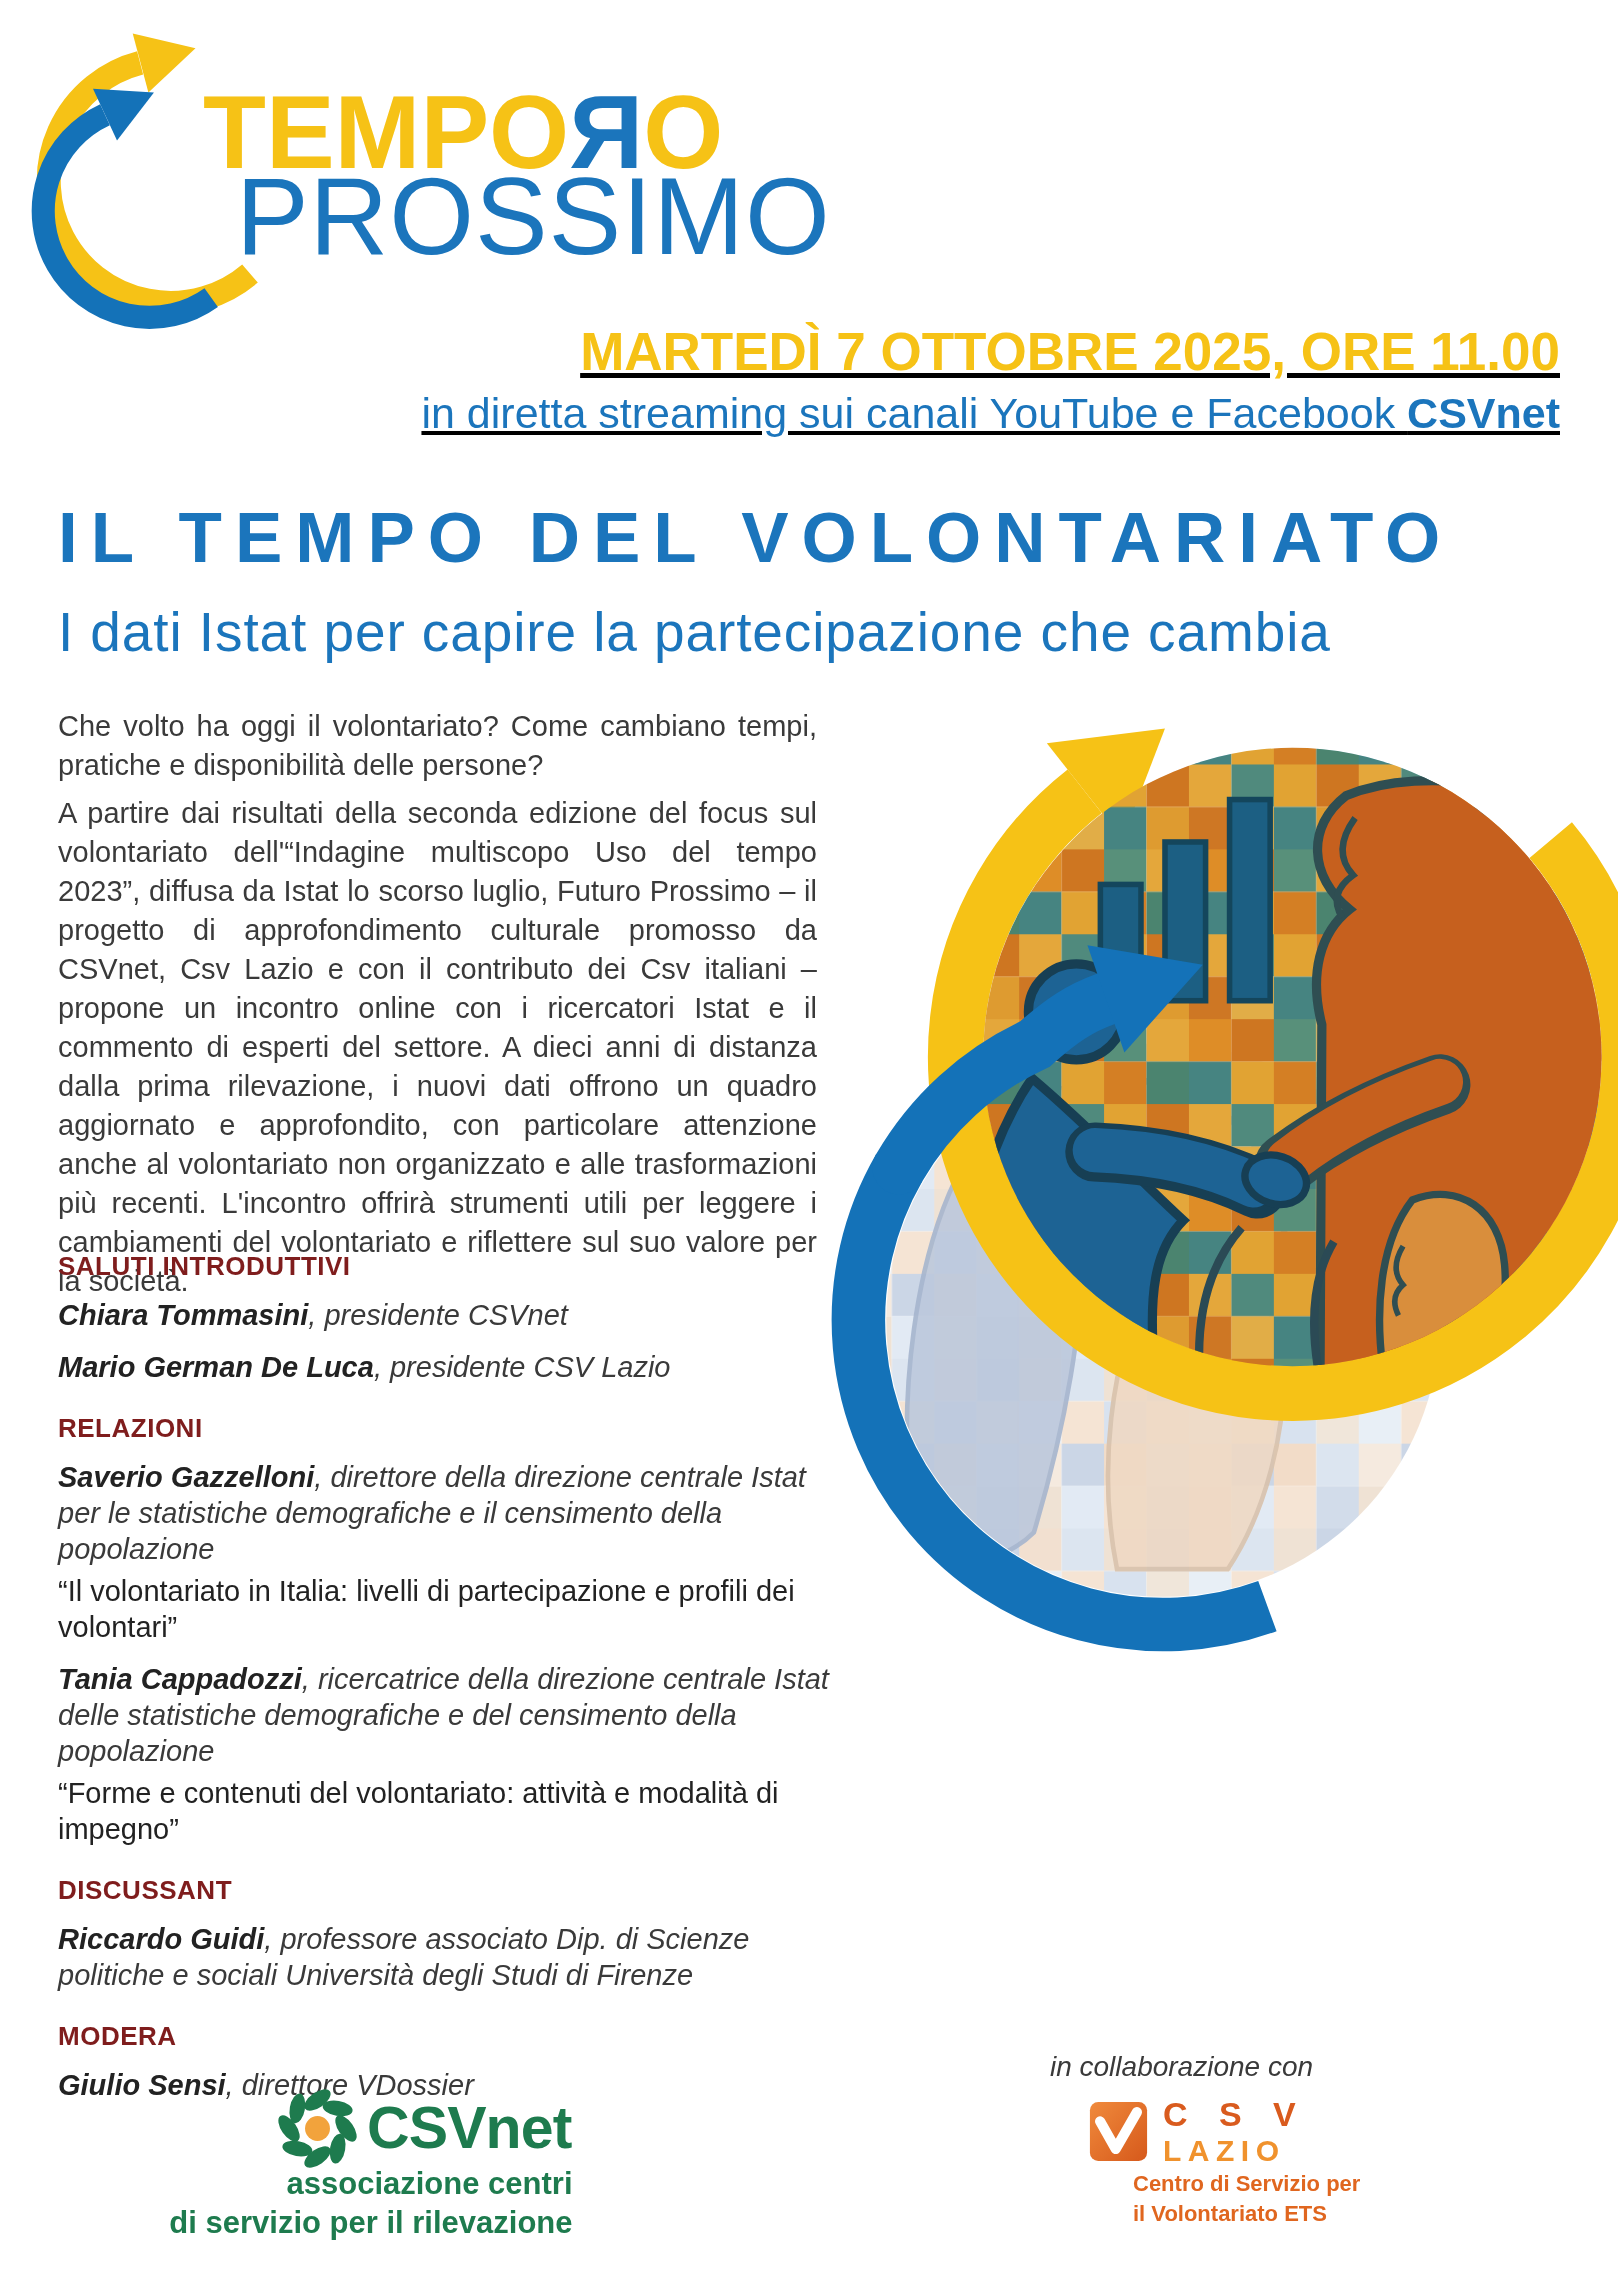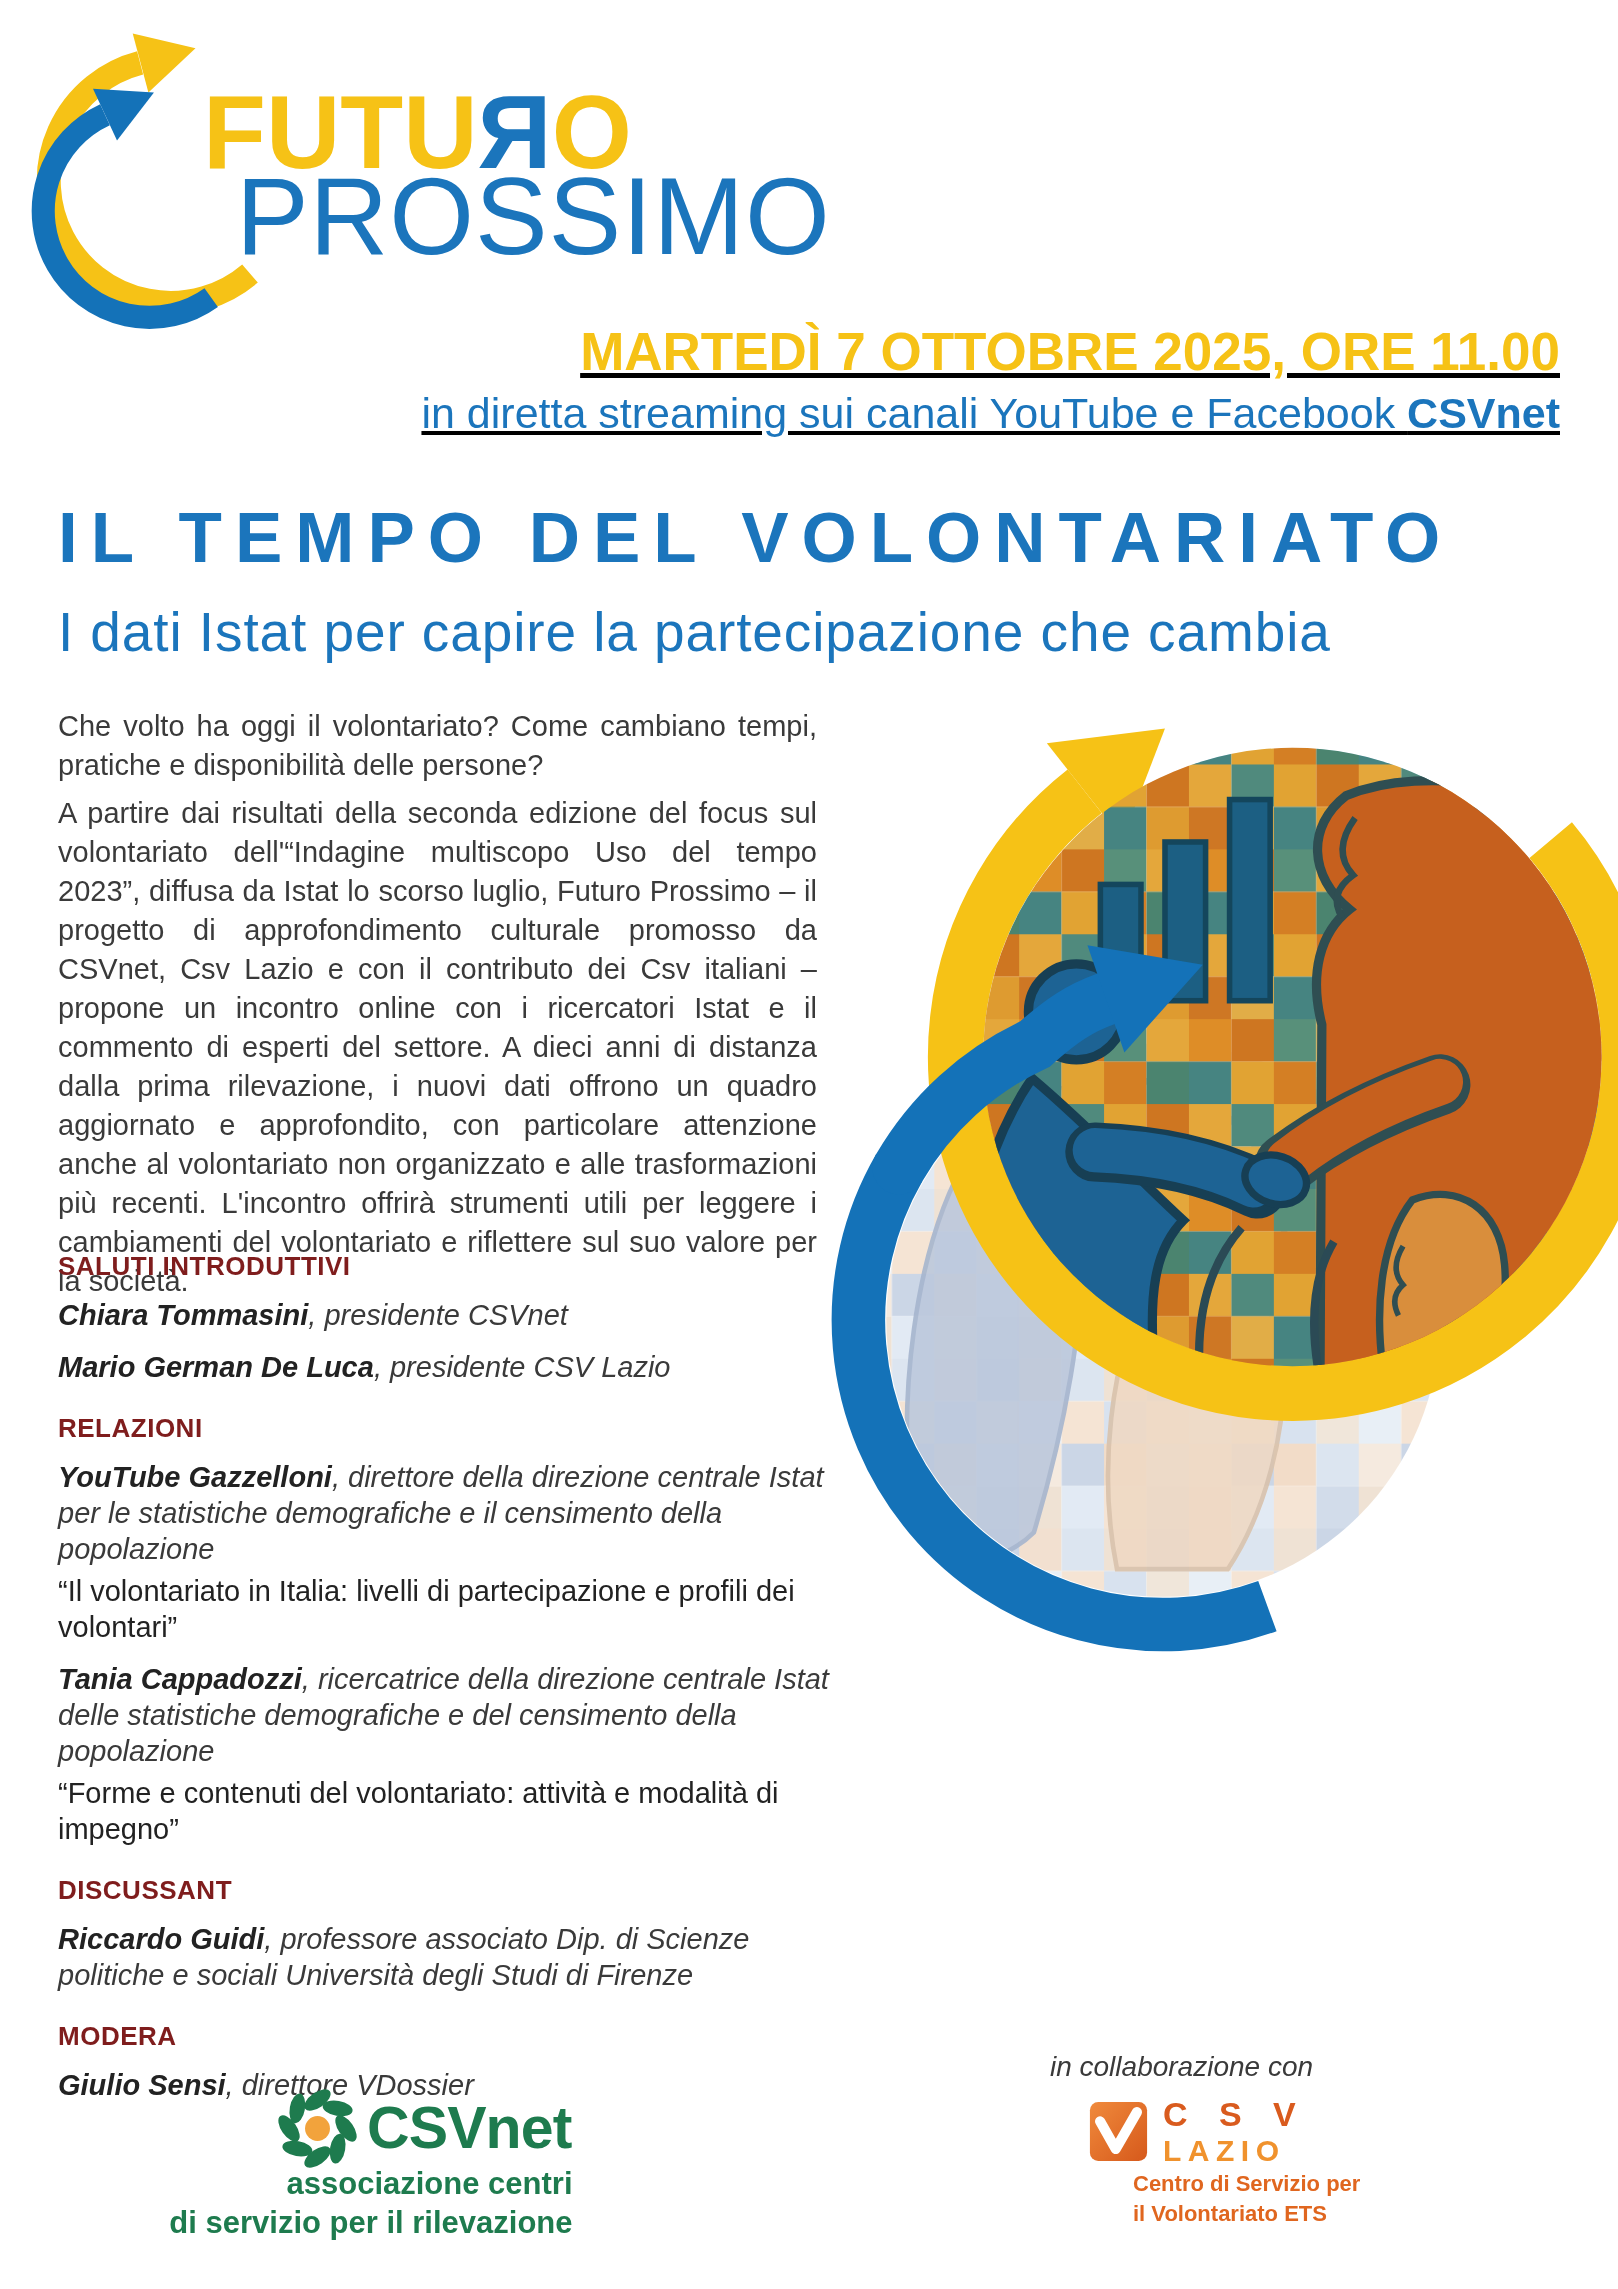--- a/index.html
+++ b/index.html
@@ -51,21 +51,21 @@
 <body>
 
 <div class="page">
 
   <svg class="logo-arcs" width="305" height="314" viewBox="20 28 330 340">
     <path d="M 270,296 A 132 132 0 1 1 151,68" fill="none" stroke="#F6C216" stroke-width="26"></path>
     <polygon points="143,36 160,100 211,52" fill="#F6C216"></polygon>
     <path d="M 228,322 A 115 115 0 1 1 113,124" fill="none" stroke="#1472B8" stroke-width="25"></path>
     <polygon points="100,96 126,152 166,100" fill="#1472B8"></polygon>
   </svg>
-  <div class="logo-word1"><span class="y">FUTU</span><span class="b">Я</span><span class="y">O</span></div>
+  <div class="logo-word1"><span class="y">TEMPO</span><span class="b">Я</span><span class="y">O</span></div>
   <div class="logo-word2">PROSSIMO</div>
 
   <div class="datebox">
     <div class="date-line">MARTEDÌ 7 OTTOBRE 2025, ORE 11.00</div>
     <div class="stream-line"><span>in diretta streaming sui canali YouTube e Facebook </span><b>CSVnet</b></div>
   </div>
 
   <div class="title">IL TEMPO DEL VOLONTARIATO</div>
   <div class="subtitle">I dati Istat per capire la partecipazione che cambia</div>
 
@@ -73,21 +73,21 @@
     <p>Che volto ha oggi il volontariato? Come cambiano tempi, pratiche e disponibilità delle persone?</p>
     <p>A partire dai risultati della seconda edizione del focus sul volontariato dell'“Indagine multiscopo Uso del tempo 2023”, diffusa da Istat lo scorso luglio, Futuro Prossimo – il progetto di approfondimento culturale promosso da CSVnet, Csv Lazio e con il contributo dei Csv italiani – propone un incontro online con i ricercatori Istat e il commento di esperti del settore. A dieci anni di distanza dalla prima rilevazione, i nuovi dati offrono un quadro aggiornato e approfondito, con particolare attenzione anche al volontariato non organizzato e alle trasformazioni più recenti. L'incontro offrirà strumenti utili per leggere i cambiamenti del volontariato e riflettere sul suo valore per la società.</p>
   </div>
 
   <div class="program">
     <h3>SALUTI INTRODUTTIVI</h3>
     <p class="entry"><span class="nm">Chiara Tommasini</span><span>, presidente CSVnet</span></p>
     <p class="entry"><span class="nm">Mario German De Luca</span><span>, presidente CSV Lazio</span></p>
 
     <h3>RELAZIONI</h3>
-    <p class="entry"><span class="nm">YouTube Gazzelloni</span><span>, direttore della direzione centrale Istat per le statistiche demografiche e il censimento della popolazione</span></p>
+    <p class="entry"><span class="nm">Saverio Gazzelloni</span><span>, direttore della direzione centrale Istat per le statistiche demografiche e il censimento della popolazione</span></p>
     <p class="talk">“Il volontariato in Italia: livelli di partecipazione e profili dei volontari”</p>
     <p class="entry"><span class="nm">Tania Cappadozzi</span><span>, ricercatrice della direzione centrale Istat delle statistiche demografiche e del censimento della popolazione</span></p>
     <p class="talk">“Forme e contenuti del volontariato: attività e modalità di impegno”</p>
 
     <h3>DISCUSSANT</h3>
     <p class="entry"><span class="nm">Riccardo Guidi</span><span>, professore associato Dip. di Scienze politiche e sociali Università degli Studi di Firenze</span></p>
 
     <h3>MODERA</h3>
     <p class="entry"><span class="nm">Giulio Sensi</span><span>, direttore VDossier</span></p>
   </div>

